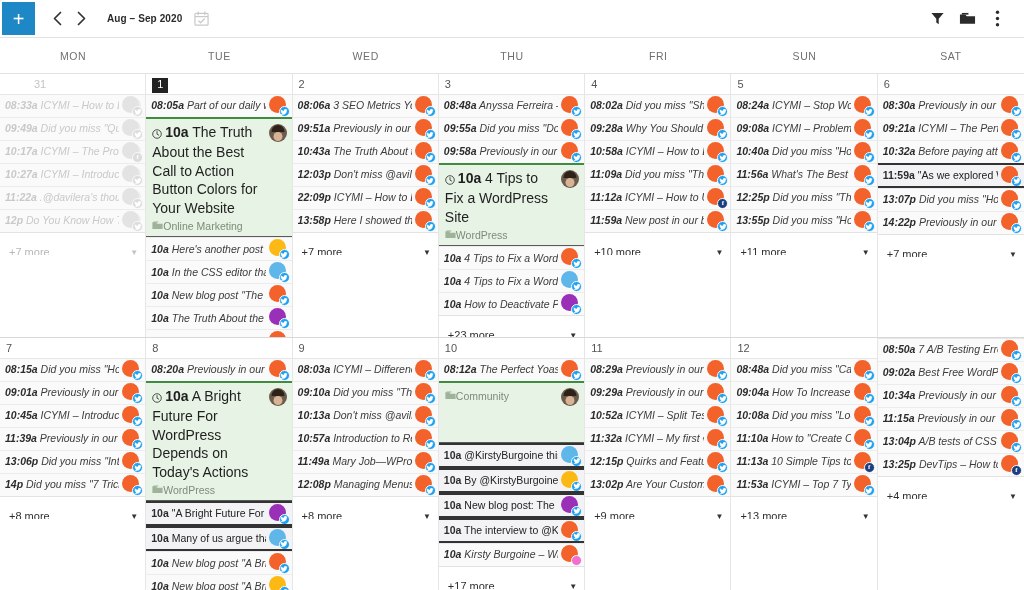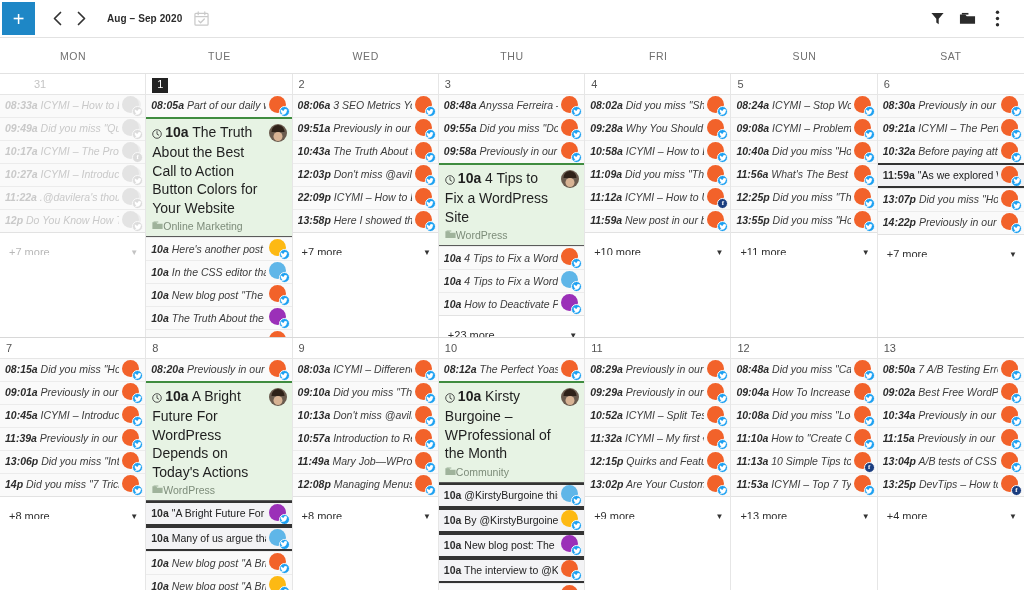--- a/index.html
+++ b/index.html
@@ -1108,24 +1108,20 @@
               <span class="av2 orange-l"></span>
               <span class="av orange"></span>
               <span class="badge tw">
                 <svg width="8" height="8" viewBox="0 0 16 16">
                   <path d="M15 3.3c-.5.25-1.1.4-1.7.5.6-.37 1-.95 1.25-1.64-.57.34-1.2.58-1.86.72A2.92 2.92 0 0 0 7.7 5.55c-2.43-.12-4.58-1.29-6.02-3.06a2.93 2.93 0 0 0 .9 3.9c-.47-.02-.92-.15-1.31-.36v.04c0 1.42 1 2.6 2.34 2.87-.44.12-.9.14-1.32.05a2.93 2.93 0 0 0 2.73 2.03A5.87 5.87 0 0 1 .8 12.3 8.28 8.28 0 0 0 5.3 13.6c5.4 0 8.35-4.47 8.35-8.35v-.38c.57-.41 1.07-.93 1.46-1.52z" fill="#fff"></path>
                 </svg>
               </span>
             </span>
           </div>
           <div class="ev-block">
-            <div class="blk-title"><span class="clock"><svg width="10" height="10" viewBox="0 0 14 14">
-                  <circle cx="7" cy="7" r="6" fill="none" stroke="#333" stroke-width="1.2"></circle>
-                  <path d="M7 3.6 V7.2 L9.4 8.6" fill="none" stroke="#333" stroke-width="1.2" stroke-linecap="round"></path>
-                </svg></span><b class="blk-time">10a</b> Kirsty Burgoine – WProfessional of the Month</div>
             <div class="blk-cat">
               <span><svg width="11" height="9" viewBox="0 0 14 11">
                   <path d="M0.5 1.5 L0.5 10 L13.5 10 L13.5 3.3 L6.6 3.3 L5.4 1.5 Z" fill="#9fb39b"></path>
                   <path d="M2 0.4 L8 0.4 L8 1.7 L2 1.7 Z" fill="#9fb39b"></path>
                 </svg></span>
               <span>Community</span>
             </div>
             <div class="blk-av">
               <span class="hair"></span>
               <span class="face"></span>
@@ -1348,21 +1344,20 @@
             </span>
           </div>
           <div class="more-row">
             <span>+13 more</span>
             <span class="caret">▼</span>
           </div>
           <div class="filler"></div>
         </div>
       </div>
       <div class="day-cell">
-        <div class="day-num">13</div>
         <div class="events">
           <div class="ev">
             <span class="ev-text"><b class="ev-time">08:50a</b> 7 A/B Testing Error…</span>
             <span class="av-wrap">
               <span class="av2 orange-l"></span>
               <span class="av orange"></span>
               <span class="badge tw">
                 <svg width="8" height="8" viewBox="0 0 16 16">
                   <path d="M15 3.3c-.5.25-1.1.4-1.7.5.6-.37 1-.95 1.25-1.64-.57.34-1.2.58-1.86.72A2.92 2.92 0 0 0 7.7 5.55c-2.43-.12-4.58-1.29-6.02-3.06a2.93 2.93 0 0 0 .9 3.9c-.47-.02-.92-.15-1.31-.36v.04c0 1.42 1 2.6 2.34 2.87-.44.12-.9.14-1.32.05a2.93 2.93 0 0 0 2.73 2.03A5.87 5.87 0 0 1 .8 12.3 8.28 8.28 0 0 0 5.3 13.6c5.4 0 8.35-4.47 8.35-8.35v-.38c.57-.41 1.07-.93 1.46-1.52z" fill="#fff"></path>
                 </svg>

